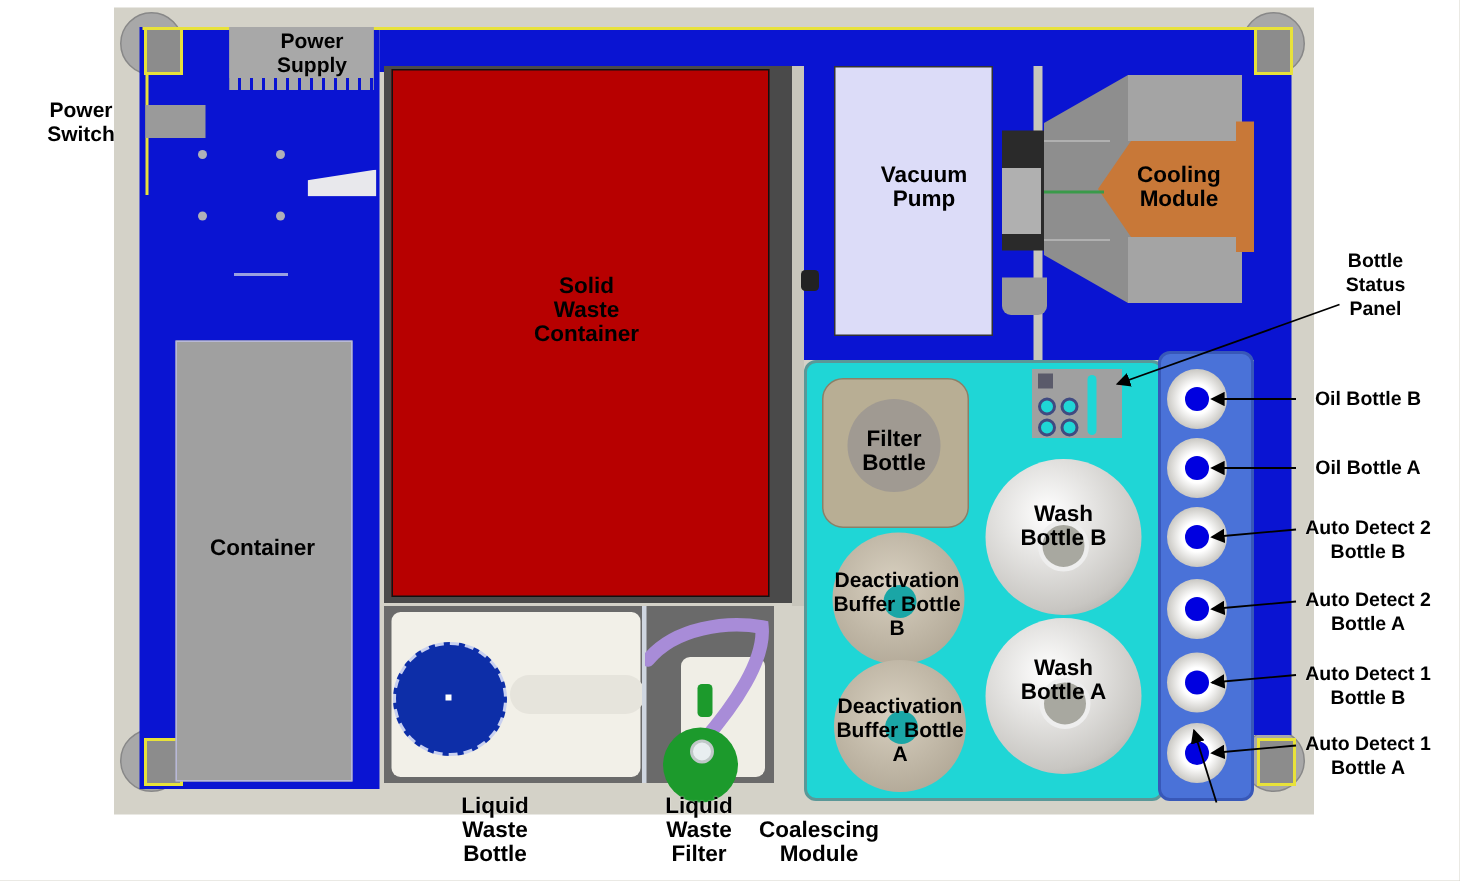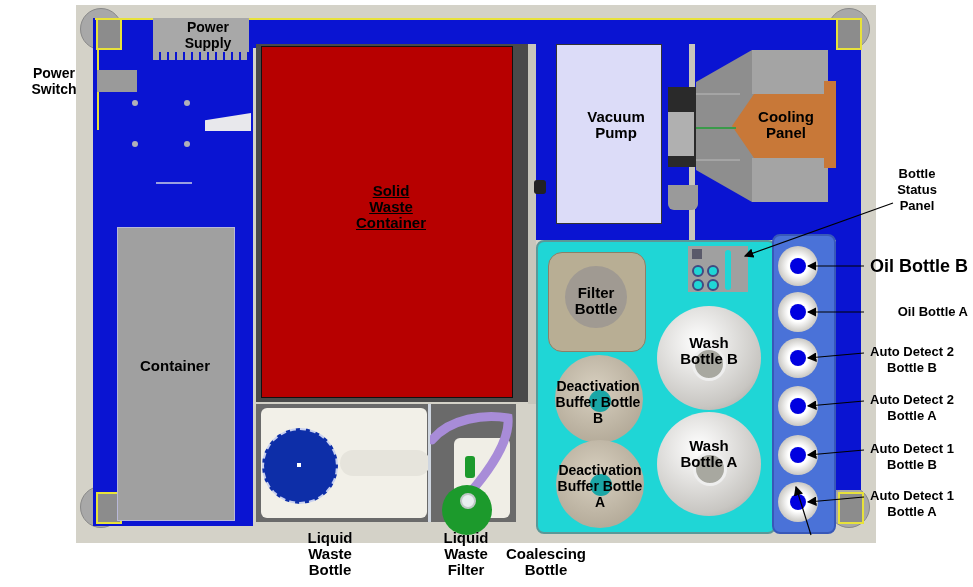--- a/index.html
+++ b/index.html
@@ -90,21 +90,21 @@
 <div class="abs dot" style="left:132px;top:141px;"></div>
 <div class="abs dot" style="left:184px;top:141px;"></div>
 <div class="abs" style="left:156px;top:182px;width:36px;height:2px;background:#9aa0e0;"></div>
 <div class="abs" style="left:205px;top:113px;width:46px;height:18px;background:#e8e8ec;clip-path:polygon(0 40%,100% 0,100% 100%,0 100%);"></div>
 
 <div id="computer" class="abs"></div>
 <div class="lbl" style="left:117px;top:358px;width:116px;font-size:15px;">Container</div>
 
 <div id="sw-frame" class="abs"></div>
 <div id="solid-waste" class="abs"></div>
-<div class="lbl" style="left:316px;top:183px;width:150px;font-size:15px;text-decoration:underline;">Solid
+<div class="lbl" style="left:316px;top:183px;width:150px;font-size:15px;">Solid
 Waste
 Container</div>
 <div class="abs" style="left:528px;top:44px;width:8px;height:360px;background:#c8c6bc;"></div>
 <div class="abs" style="left:534px;top:180px;width:12px;height:14px;background:#222;border-radius:3px;"></div>
 
 <div id="lw-area" class="abs"></div>
 <div id="lw-bottle" class="abs"></div>
 <div id="lw-neck" class="abs"></div>
 <div id="lw-cap" class="abs"></div>
 <div id="lw-cap-center" class="abs"></div>
@@ -128,21 +128,21 @@
 <svg class="abs" style="left:696px;top:50px;width:140px;height:152px;" viewBox="0 0 140 152">
   <polygon points="0,32 56,0 132,0 132,152 56,152 0,120" fill="#8e8e8e"></polygon>
   <rect x="56" y="0" width="76" height="44" fill="#a4a4a4"></rect>
   <rect x="56" y="108" width="76" height="44" fill="#a4a4a4"></rect>
   <polygon points="58,44 128,44 128,31 140,31 140,118 128,118 128,108 58,108 36,76" fill="#c87838"></polygon>
   <line x1="0" y1="44" x2="44" y2="44" stroke="#bbb" stroke-width="1"></line>
   <line x1="0" y1="78" x2="40" y2="78" stroke="#3a9a4a" stroke-width="2"></line>
   <line x1="0" y1="110" x2="44" y2="110" stroke="#bbb" stroke-width="1"></line>
 </svg>
 <div class="lbl" style="left:746px;top:109px;width:80px;font-size:15px;">Cooling
-Panel</div>
+Module</div>
 
 <div id="tray" class="abs"></div>
 <div id="bleach" class="abs"></div>
 <div id="bleach-cap" class="abs"></div>
 <div class="lbl" style="left:548px;top:285px;width:96px;font-size:15px;">Filter
 Bottle</div>
 
 <div class="abs dbuf" style="left:555px;top:355px;"></div>
 <div class="abs" style="left:589px;top:390px;width:22px;height:22px;border-radius:50%;background:#1aa6a6;"></div>
 <div class="lbl" style="left:546px;top:378px;width:104px;">Deactivation
@@ -213,25 +213,25 @@
 <div class="lbl ext" style="left:886px;top:166px;width:62px;font-size:13px;">Bottle
 Status
 Panel</div>
 <div class="lbl ext" style="left:296px;top:530px;width:68px;font-size:15px;">Liquid
 Waste
 Bottle</div>
 <div class="lbl ext" style="left:432px;top:530px;width:68px;font-size:15px;">Liquid
 Waste
 Filter</div>
 <div class="lbl ext" style="left:496px;top:546px;width:100px;font-size:15px;">Coalescing
-Bottle</div>
+Module</div>
 
 <div id="ad-labels">
-    <div class="lbl ext" style="left: 856px; width: 112px; font-size: 18px; top: 258px; text-align: right;">Oil Bottle B</div>
-    <div class="lbl ext" style="left: 856px; width: 112px; font-size: 13px; top: 304px; text-align: right;">Oil Bottle A</div>
+    <div class="lbl ext" style="left: 856px; width: 112px; font-size: 13px; top: 258px;">Oil Bottle B</div>
+    <div class="lbl ext" style="left: 856px; width: 112px; font-size: 13px; top: 304px;">Oil Bottle A</div>
     <div class="lbl ext" style="left: 856px; width: 112px; font-size: 13px; top: 344px;">Auto Detect 2
 Bottle B</div>
     <div class="lbl ext" style="left: 856px; width: 112px; font-size: 13px; top: 392px;">Auto Detect 2
 Bottle A</div>
     <div class="lbl ext" style="left: 856px; width: 112px; font-size: 13px; top: 441px;">Auto Detect 1
 Bottle B</div>
     <div class="lbl ext" style="left: 856px; width: 112px; font-size: 13px; top: 488px;">Auto Detect 1
 Bottle A</div>
   </div>
 

